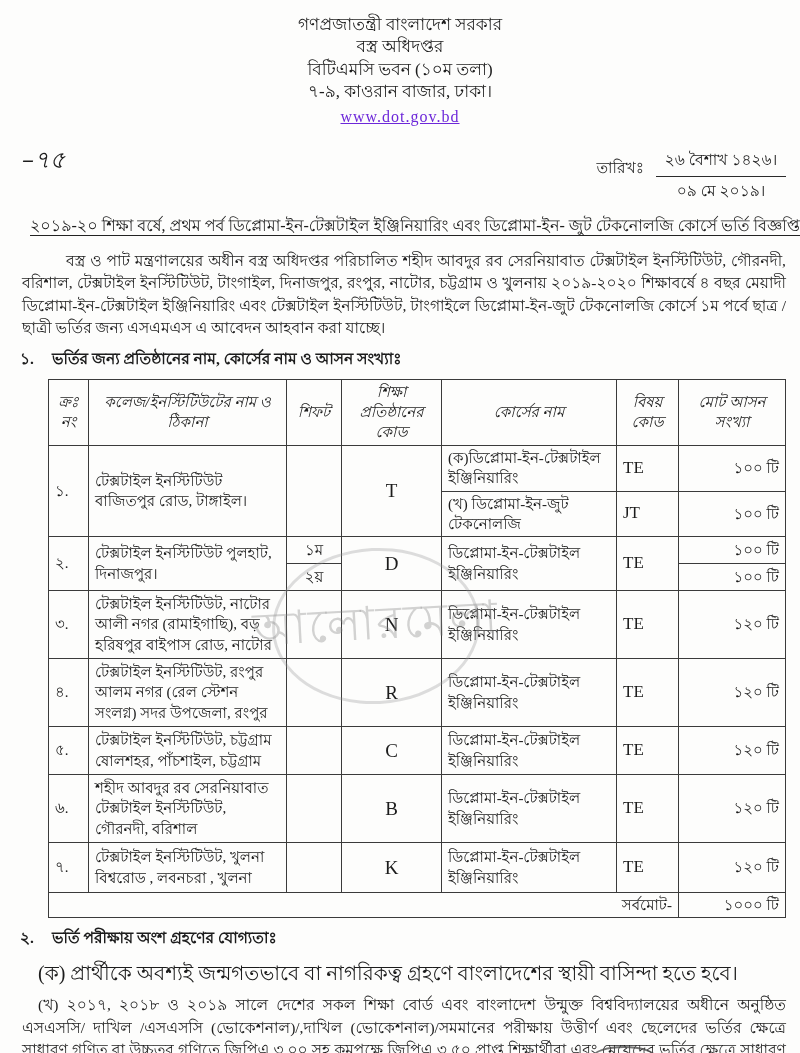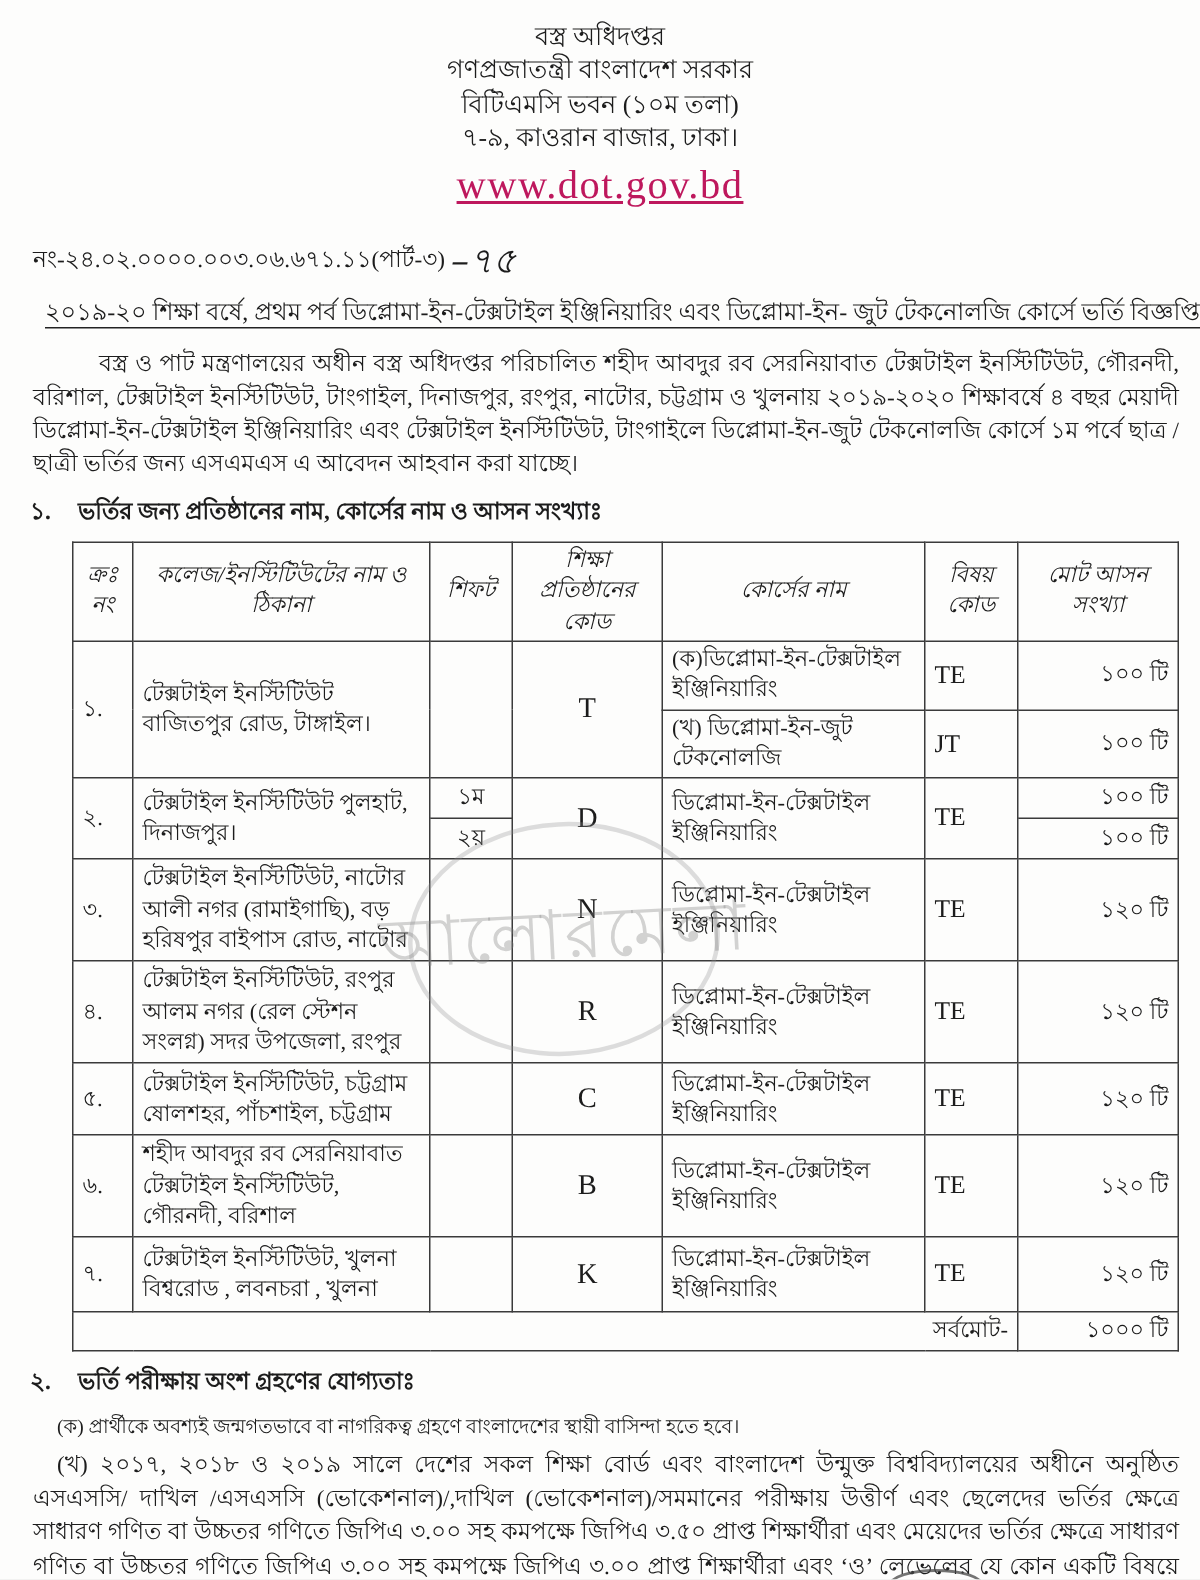--- a/index.html
+++ b/index.html
@@ -5,22 +5,22 @@
   html,body{margin:0;padding:0;background:#e9e9e9;}
   .page{
     width:800px;height:1053px;position:relative;margin:0 auto;
     background:#fdfdfc;color:#1c1c1c;overflow:hidden;
     font-family:"Liberation Serif","DejaVu Serif",serif;
   }
   
   .letterhead{ text-align:center; padding-top:14px; font-size:17px; line-height:1.32;}
   .letterhead div{white-space:nowrap;}
   .website{
-    display:inline-block;margin-top:2px;font-size:27px;letter-spacing:1px;
-    text-decoration:underline;color:#be185d;
+    display:inline-block;margin-top:2px;font-size:16px;letter-spacing:1px;
+    text-decoration:underline;color:#6d28d9;
   }
   
   .memo-row{display:flex;justify-content:space-between;align-items:flex-start;
     margin:20px 14px 0 22px;font-size:15.5px;}
   .memo-left{display:flex;align-items:center;gap:4px;}
   .hand{font-size:24px;font-style:italic;font-family:"DejaVu Serif",serif;line-height:1;}
   .date-block{display:flex;gap:12px;align-items:flex-start;}
   .date-label{padding-top:8px;}
   .date-stack{text-align:center;min-width:130px;}
   .date-top{border-bottom:1.5px solid #2a2a2a;padding:0 6px 2px;}
@@ -47,50 +47,56 @@
   td.code.mid{vertical-align:middle;}
   td.subj{text-align:left;font-size:17px;font-family:"Liberation Serif",serif;}
   td.seats{text-align:right;}
   td.total-label{text-align:right;padding-right:12px;border-left:none;}
   tr.hrow{height:44px;font-style:italic;}
   tr.r1a{height:46px;} tr.r1b{height:42px;}
   tr.r2a{height:27px;} tr.r2b{height:27px;}
   tr.r3{height:68px;} tr.r4{height:68px;} tr.r5{height:48px;}
   tr.r6{height:68px;} tr.r7{height:50px;} tr.rt{height:24px;}
   
-  .item-flat{margin:7px 14px 0 38px;font-size:13px;line-height:1.45;}
+  .item-flat{margin:7px 14px 0 38px;font-size:20px;line-height:1.45;}
   .item-justify{margin:6px 14px 0 22px;font-size:15.5px;line-height:1.45;
     text-align:justify;text-indent:16px;}
   
   .watermark{position:absolute;left:272px;top:548px;width:202px;height:150px;
     border:3px solid rgba(145,145,145,0.30);border-radius:50%;
     display:flex;align-items:center;justify-content:center;
     transform:rotate(-3deg);pointer-events:none;z-index:2;}
   .watermark span{font-size:46px;color:rgba(130,130,130,0.35);white-space:nowrap;
     letter-spacing:2px;}
   .bottom-mark{position:absolute;left:592px;top:1046px;width:60px;height:18px;
     border:2px solid rgba(70,70,70,0.75);border-radius:50%;}
 </style>
 </head>
 <body>
 
 <div class="page">
 
   <div class="letterhead">
+    <div>গণপ্রজাতন্ত্রী বাংলাদেশ সরকার</div>
     <div>বস্ত্র অধিদপ্তর</div>
-    <div>গণপ্রজাতন্ত্রী বাংলাদেশ সরকার</div>
     <div>বিটিএমসি ভবন (১০ম তলা)</div>
     <div>৭-৯, কাওরান বাজার, ঢাকা।</div>
     <a class="website" href="#">www.dot.gov.bd</a>
   </div>
 
   <div class="memo-row">
     <div class="memo-left">
-      <span>নং-২৪.০২.০০০০.০০৩.০৬.৬৭১.১১(পার্ট-৩)</span>
       <span class="hand">–৭৫</span>
+    </div>
+    <div class="date-block">
+      <span class="date-label">তারিখঃ</span>
+      <span class="date-stack">
+        <span class="date-top" style="display:block">২৬ বৈশাখ ১৪২৬।</span>
+        <span class="date-bottom" style="display:block">০৯ মে ২০১৯।</span>
+      </span>
     </div>
   </div>
 
   <div class="notice-title">
     <span>২০১৯-২০ শিক্ষা বর্ষে, প্রথম পর্ব ডিপ্লোমা-ইন-টেক্সটাইল ইঞ্জিনিয়ারিং এবং ডিপ্লোমা-ইন- জুট টেকনোলজি কোর্সে ভর্তি বিজ্ঞপ্তি</span>
   </div>
 
   <p class="intro">বস্ত্র ও পাট মন্ত্রণালয়ের অধীন বস্ত্র অধিদপ্তর পরিচালিত শহীদ আবদুর রব সেরনিয়াবাত টেক্সটাইল ইনস্টিটিউট, গৌরনদী, বরিশাল, টেক্সটাইল ইনস্টিটিউট, টাংগাইল, দিনাজপুর, রংপুর, নাটোর, চট্টগ্রাম ও খুলনায় ২০১৯-২০২০ শিক্ষাবর্ষে ৪ বছর মেয়াদী ডিপ্লোমা-ইন-টেক্সটাইল ইঞ্জিনিয়ারিং এবং টেক্সটাইল ইনস্টিটিউট, টাংগাইলে ডিপ্লোমা-ইন-জুট টেকনোলজি কোর্সে ১ম পর্বে ছাত্র /ছাত্রী ভর্তির জন্য এসএমএস এ আবেদন আহবান করা যাচ্ছে।</p>
 
   <div class="sec-head">

